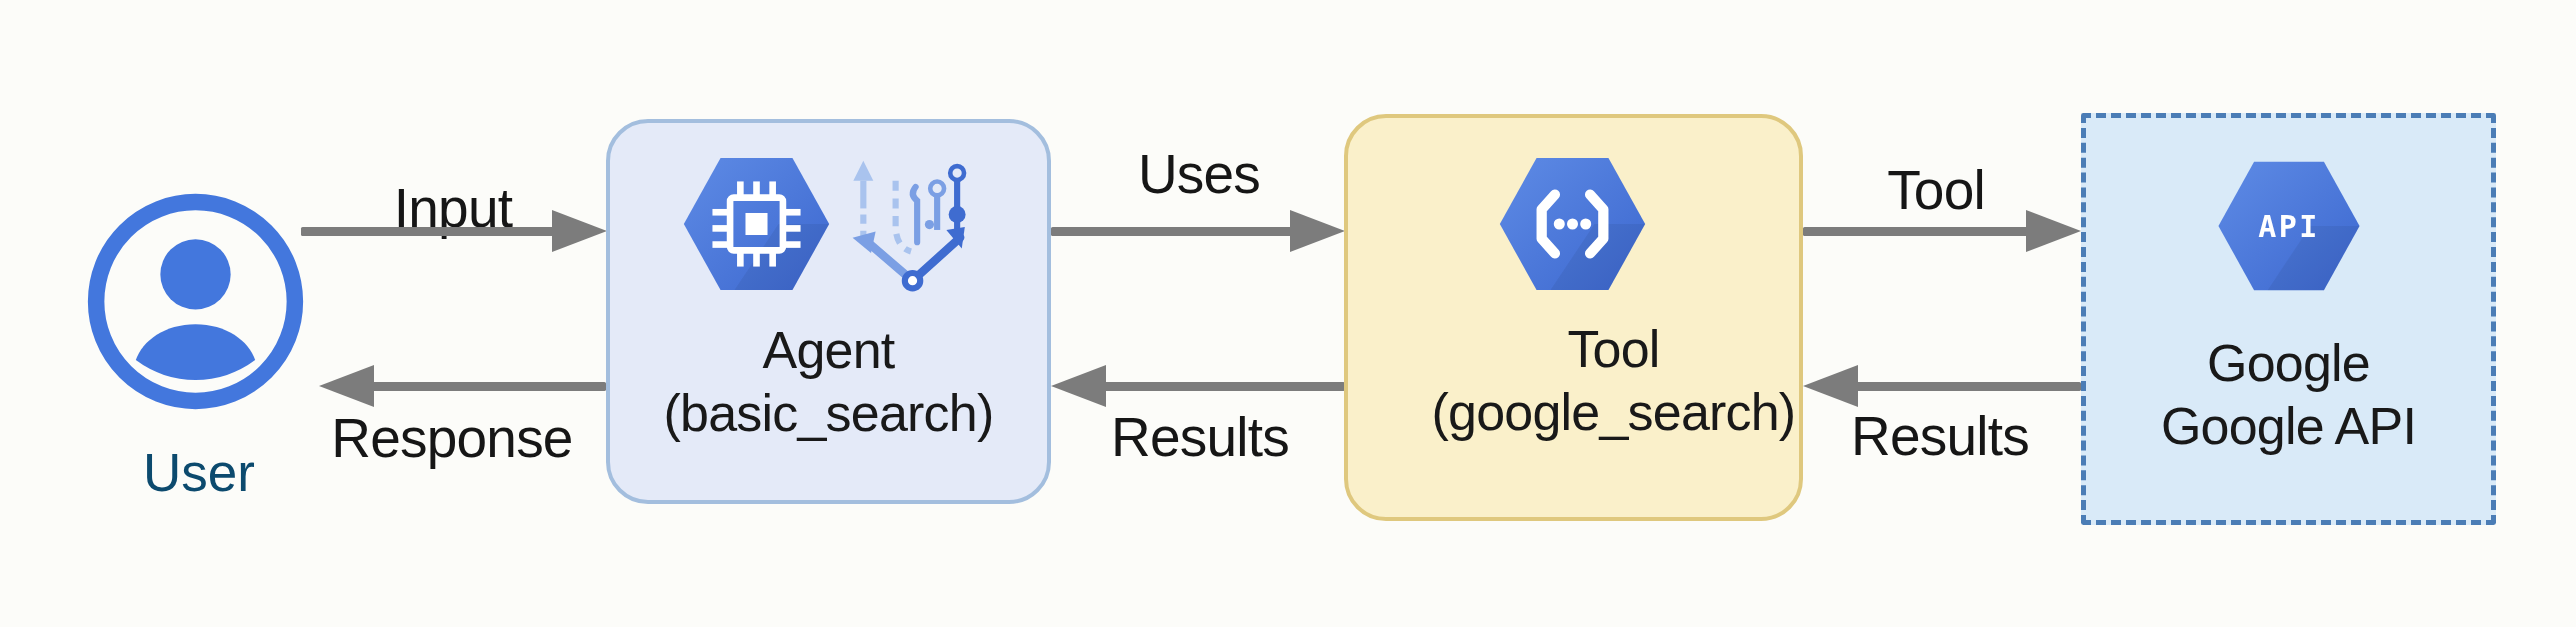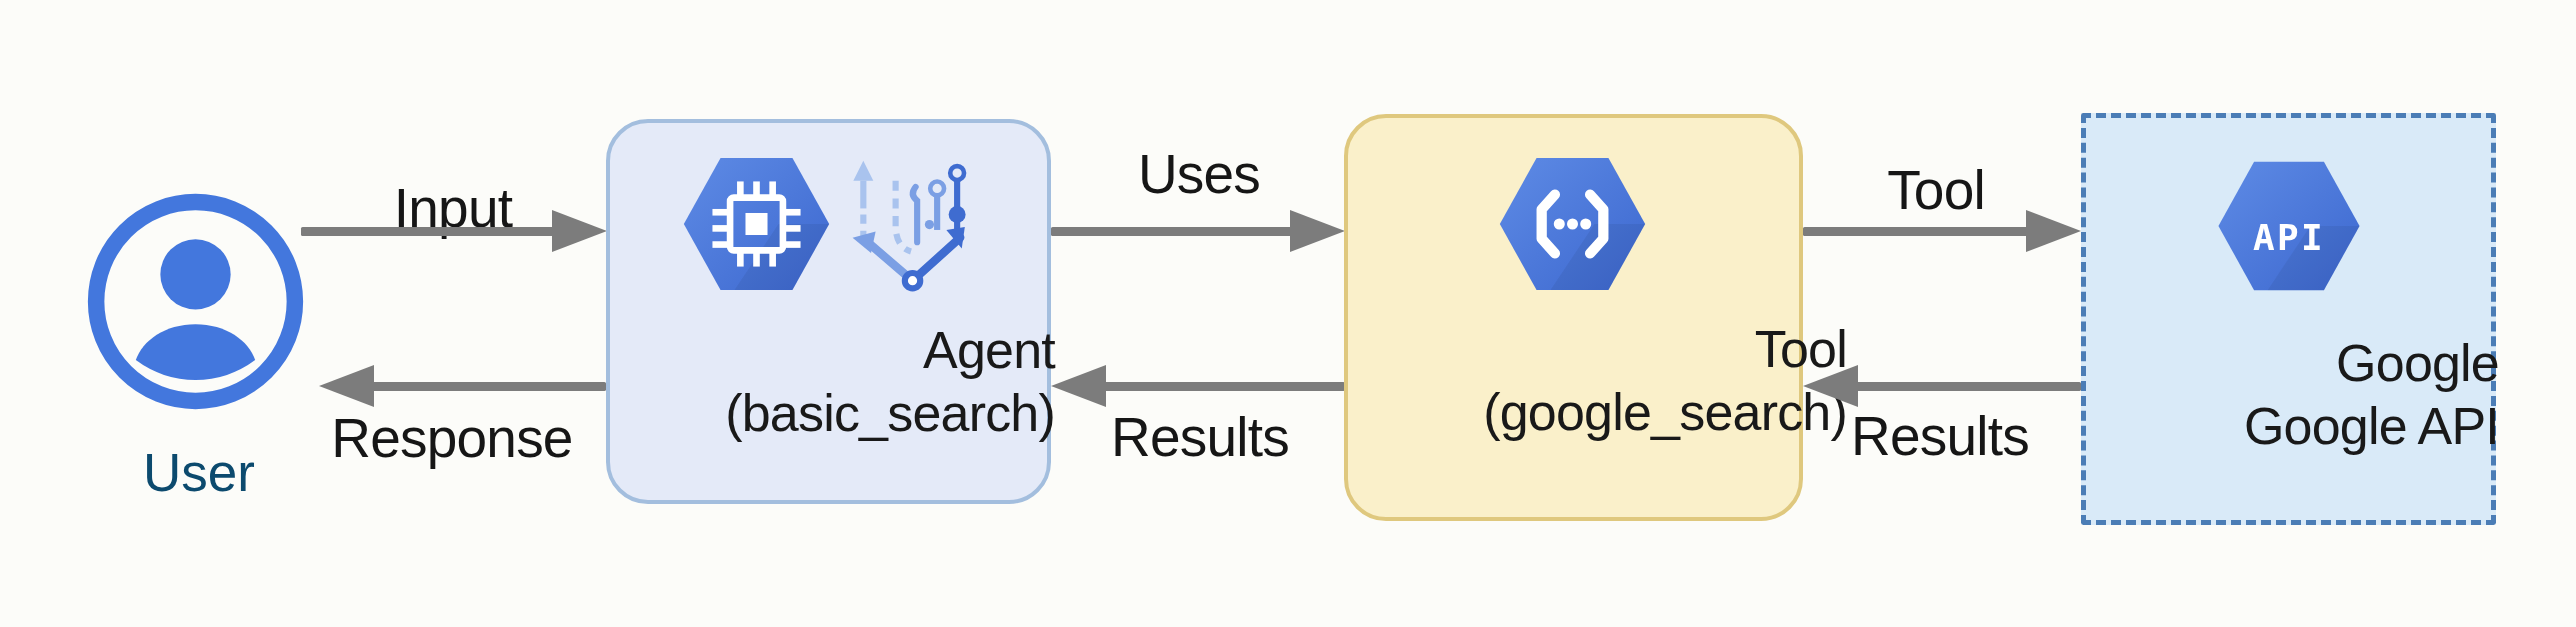--- a/index.html
+++ b/index.html
@@ -19,34 +19,34 @@
     font-size:53px; line-height:58px; color:#0c4a6e; white-space:nowrap;
   }
   .box { position:absolute; box-sizing:border-box; }
   #agent-box { left:606px; top:119px; width:445px; height:385px;
     background:#e4eaf8; border:4.8px solid #a3bede; border-radius:42px; }
   #tool-box  { left:1344px; top:114px; width:459px; height:407px;
     background:#faf0ca; border:4.8px solid #dfc87e; border-radius:42px; }
   #api-box   { left:2081px; top:113px; width:415px; height:412px;
     background:#d9eaf8; border:5.6px dashed #4b7db6; border-radius:2.4px; }
   .box-label {
-    position:absolute; left:8px; width:100%; text-align:right;
+    position:absolute; left:0; width:100%; text-align:center;
     font-size:52px; line-height:63px; letter-spacing:-0.8px; color:#191919;
   }
   .shaft { position:absolute; height:8.9px; background:#7c7c7c; border-radius:1.6px; }
   .head  { position:absolute; width:0; height:0;
            border-top:21px solid transparent; border-bottom:21px solid transparent; }
   .head.r { border-left:55px solid #7c7c7c; }
   .head.l { border-right:55px solid #7c7c7c; }
   .icon { position:absolute; }
   #api-badge {
-    position:absolute; left:2214px; top:170px; width:150px; height:134px;
+    position:absolute; left:2214px; top:159px; width:150px; height:134px;
     display:flex; align-items:center; justify-content:center;
     font-family:"DejaVu Sans Mono","Liberation Mono",monospace;
-    font-weight:bold; font-size:36px; letter-spacing:2.4px; color:#ffffff;
+    font-weight:bold; font-size:30px; letter-spacing:2.4px; color:#ffffff;
   }
 </style>
 </head>
 <body>
 
 <div id="canvas">
 
   <svg class="icon" style="left:87px; top:193px;" width="217" height="217" viewBox="0 0 100 100">
     <circle cx="50" cy="50" r="45.8" fill="none" stroke="#4377dd" stroke-width="7.6"></circle>
     <circle cx="50" cy="37.5" r="16.2" fill="#4377dd"></circle>

